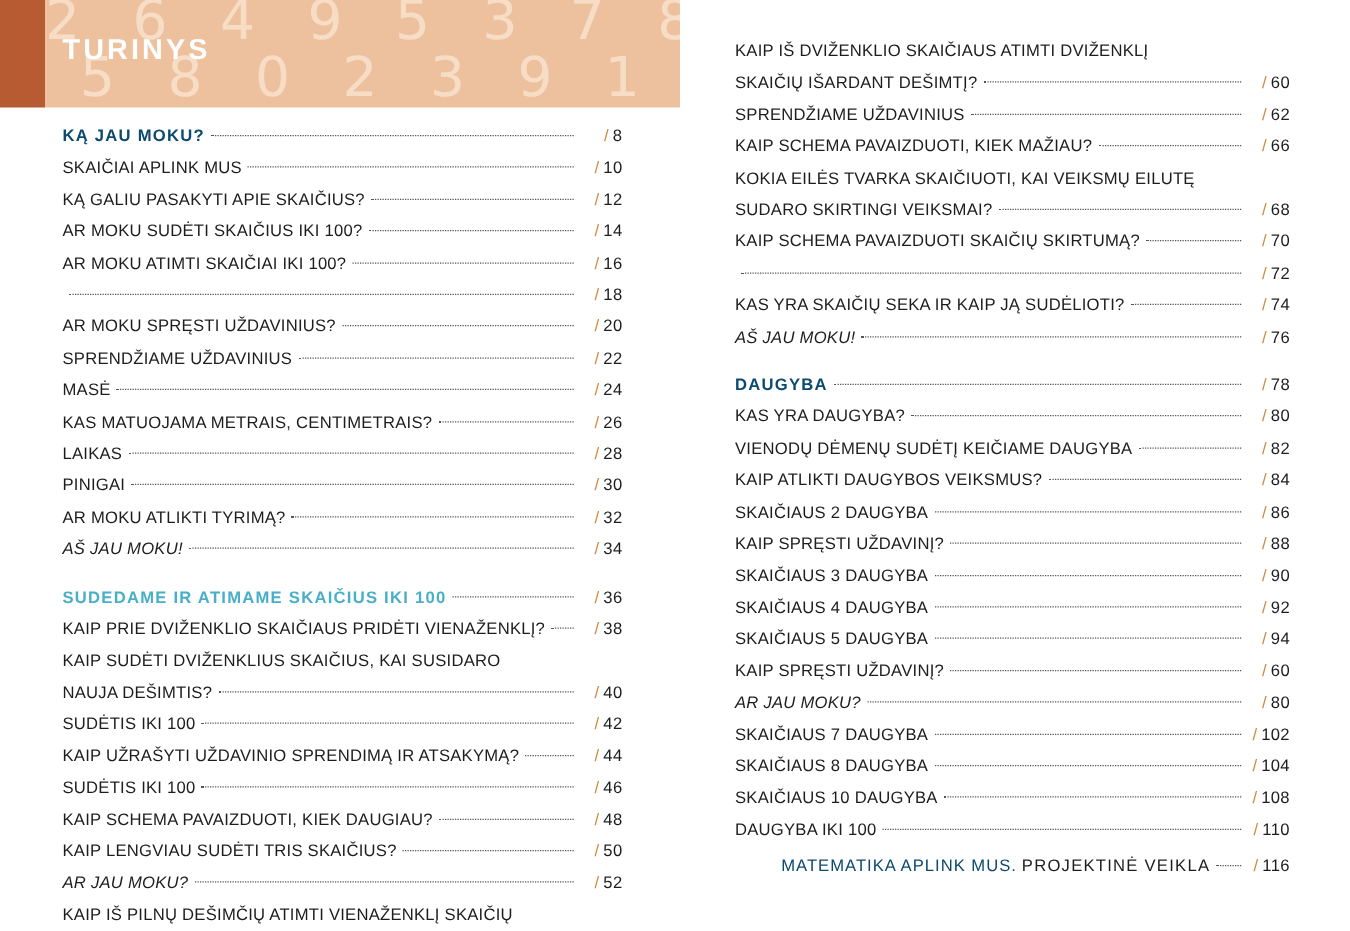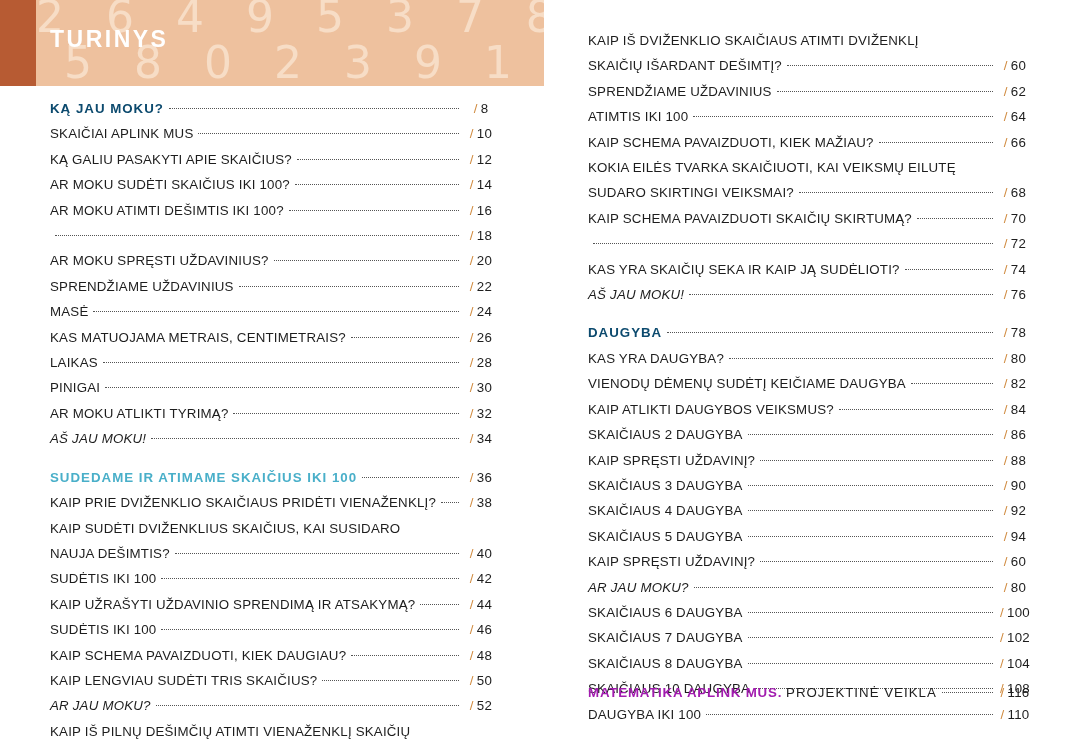--- a/index.html
+++ b/index.html
@@ -78,30 +78,30 @@
     margin: 0 5px;
     border-bottom: 1.6px dotted #555;
     transform: translateY(-4px);
     min-width: 8px;
     overflow: hidden;
   }
   .entry .enum {
     flex: 0 0 auto;
     color: #1d1d1d;
     letter-spacing: 0.3px;
-    text-align: center;
+    text-align: right;
     min-width: 34px;
   }
   .entry .enum .slash { color: #d08a3e; margin-right: 3px; }
   .e-section-blue .etext { color: #49afc9; font-weight: bold; letter-spacing: 1px; }
   .e-section-gold .etext { color: #0c4a6e; font-weight: bold; letter-spacing: 1px; }
   .e-italic .etext { font-style: italic; }
   .spacer-md { height: 13px; }
 
-  .project-line .etext1 { color: #a21caf; font-weight: bold; letter-spacing: 0.8px; }
+  .project-line .etext1 { color: #0c4a6e; font-weight: normal; letter-spacing: 0.8px; margin-left: 37px; }
   .project-line .etext2 { letter-spacing: 1px; }
 </style>
 </head>
 <body>
 
 <div id="page">
 
   <div class="spine"></div>
 
   <div class="header-band">
@@ -127,21 +127,21 @@
         <span class="etext">KĄ GALIU PASAKYTI APIE SKAIČIUS?</span>
         <span class="dots"></span>
         <span class="enum"><span class="slash">/</span><span>12</span></span>
       </div>
       <div class="entry">
         <span class="etext">AR MOKU SUDĖTI SKAIČIUS IKI 100?</span>
         <span class="dots"></span>
         <span class="enum"><span class="slash">/</span><span>14</span></span>
       </div>
       <div class="entry">
-        <span class="etext">AR MOKU ATIMTI DEŠIMTIS IKI 100?</span>
+        <span class="etext">AR MOKU ATIMTI SKAIČIAI IKI 100?</span>
         <span class="dots"></span>
         <span class="enum"><span class="slash">/</span><span>16</span></span>
       </div>
       <div class="entry">
         <span class="dots"></span>
         <span class="enum"><span class="slash">/</span><span>18</span></span>
       </div>
       <div class="entry">
         <span class="etext">AR MOKU SPRĘSTI UŽDAVINIUS?</span>
         <span class="dots"></span>
@@ -247,25 +247,20 @@
         <span class="etext">SKAIČIŲ IŠARDANT DEŠIMTĮ?</span>
         <span class="dots"></span>
         <span class="enum"><span class="slash">/</span><span>60</span></span>
       </div>
       <div class="entry">
         <span class="etext">SPRENDŽIAME UŽDAVINIUS</span>
         <span class="dots"></span>
         <span class="enum"><span class="slash">/</span><span>62</span></span>
       </div>
       <div class="entry">
-        <span class="etext">ATIMTIS IKI 100</span>
-        <span class="dots"></span>
-        <span class="enum"><span class="slash">/</span><span>64</span></span>
-      </div>
-      <div class="entry">
         <span class="etext">KAIP SCHEMA PAVAIZDUOTI, KIEK MAŽIAU?</span>
         <span class="dots"></span>
         <span class="enum"><span class="slash">/</span><span>66</span></span>
       </div>
       <div class="entry wrap-first e-nodots">
         <span class="etext">KOKIA EILĖS TVARKA SKAIČIUOTI, KAI VEIKSMŲ EILUTĘ</span>
       </div>
       <div class="entry">
         <span class="etext">SUDARO SKIRTINGI VEIKSMAI?</span>
         <span class="dots"></span>
@@ -338,25 +333,20 @@
       </div>
       <div class="entry">
         <span class="etext">KAIP SPRĘSTI UŽDAVINĮ?</span>
         <span class="dots"></span>
         <span class="enum"><span class="slash">/</span><span>60</span></span>
       </div>
       <div class="entry e-italic">
         <span class="etext">AR JAU MOKU?</span>
         <span class="dots"></span>
         <span class="enum"><span class="slash">/</span><span>80</span></span>
-      </div>
-      <div class="entry">
-        <span class="etext">SKAIČIAUS 6 DAUGYBA</span>
-        <span class="dots"></span>
-        <span class="enum"><span class="slash">/</span><span>100</span></span>
       </div>
       <div class="entry">
         <span class="etext">SKAIČIAUS 7 DAUGYBA</span>
         <span class="dots"></span>
         <span class="enum"><span class="slash">/</span><span>102</span></span>
       </div>
       <div class="entry">
         <span class="etext">SKAIČIAUS 8 DAUGYBA</span>
         <span class="dots"></span>
         <span class="enum"><span class="slash">/</span><span>104</span></span>

